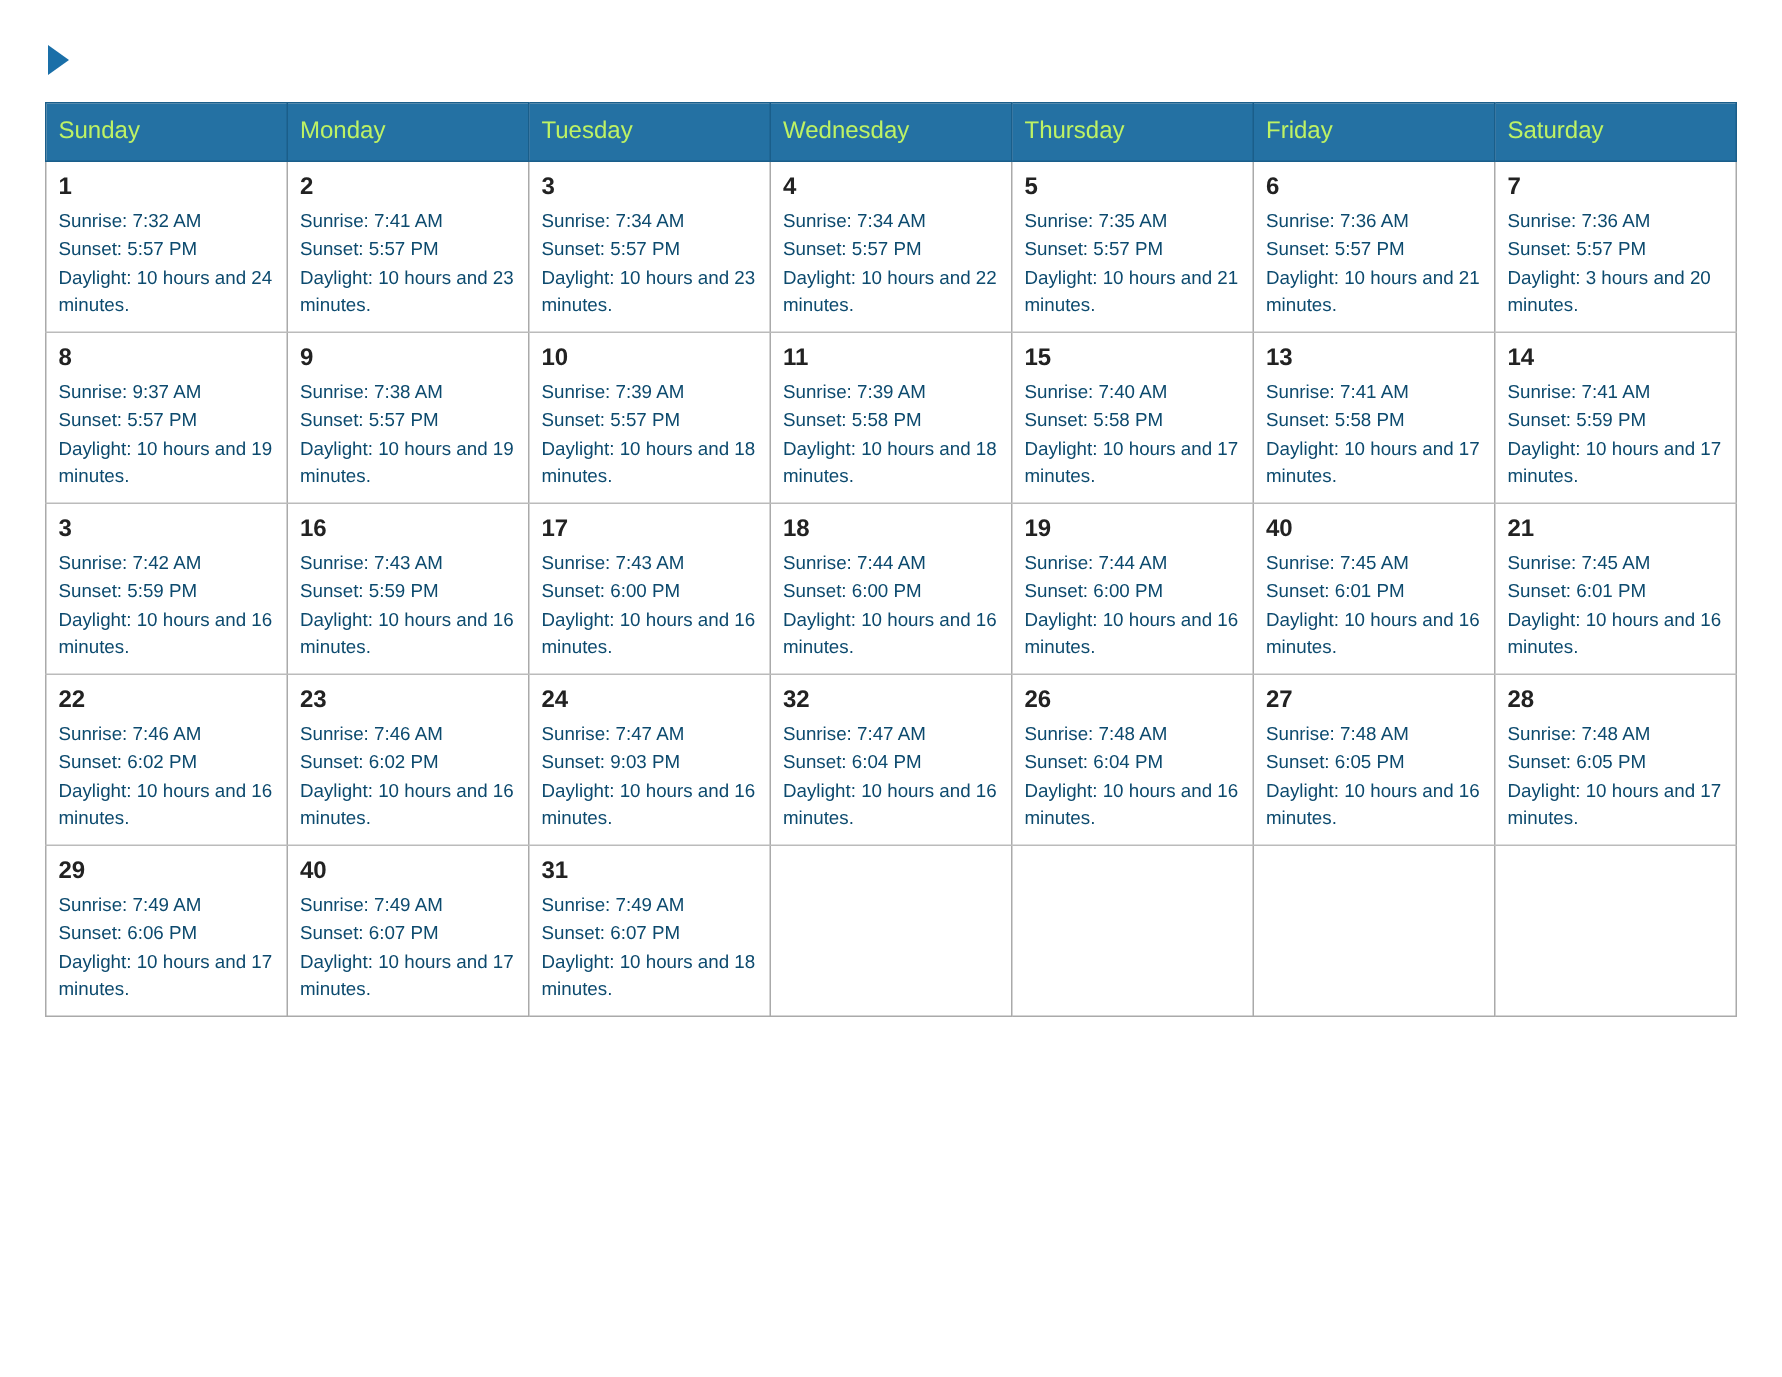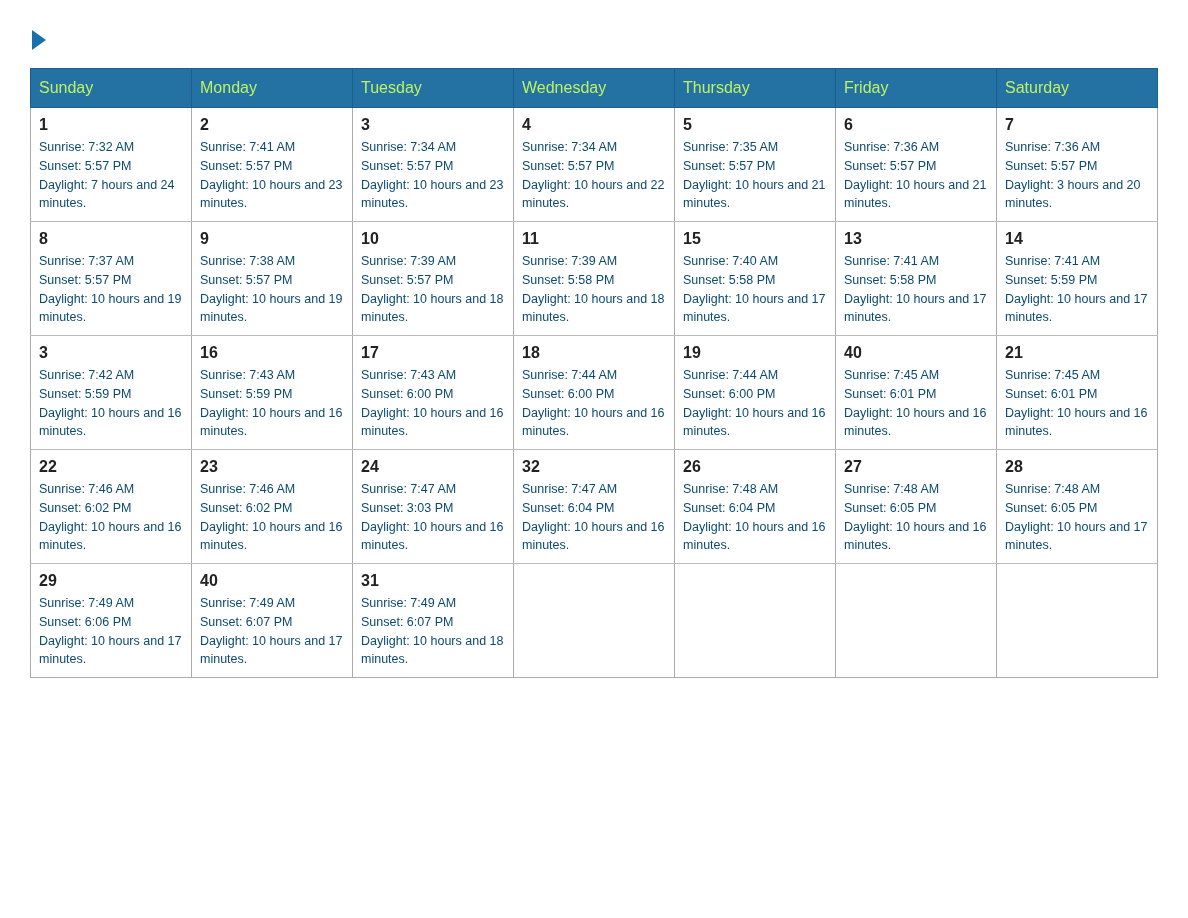--- a/index.html
+++ b/index.html
@@ -132,21 +132,21 @@
         <th>Saturday</th>
       </tr>
   </thead>
   <tbody>
   <tr>
         <td>
           <span class="day-number">1</span>
           <div class="day-info">
             <span>Sunrise: 7:32 AM</span><br>
             <span>Sunset: 5:57 PM</span><br>
-            <span>Daylight: 7 hours and 24 minutes.</span>
+            <span>Daylight: 10 hours and 24 minutes.</span>
           </div>
         </td>
         <td>
           <span class="day-number">2</span>
           <div class="day-info">
             <span>Sunrise: 7:41 AM</span><br>
             <span>Sunset: 5:57 PM</span><br>
             <span>Daylight: 10 hours and 23 minutes.</span>
           </div>
         </td>
@@ -188,21 +188,21 @@
             <span>Sunrise: 7:36 AM</span><br>
             <span>Sunset: 5:57 PM</span><br>
             <span>Daylight: 3 hours and 20 minutes.</span>
           </div>
         </td>
       </tr>
       <tr>
         <td>
           <span class="day-number">8</span>
           <div class="day-info">
-            <span>Sunrise: 7:37 AM</span><br>
+            <span>Sunrise: 9:37 AM</span><br>
             <span>Sunset: 5:57 PM</span><br>
             <span>Daylight: 10 hours and 19 minutes.</span>
           </div>
         </td>
         <td>
           <span class="day-number">9</span>
           <div class="day-info">
             <span>Sunrise: 7:38 AM</span><br>
             <span>Sunset: 5:57 PM</span><br>
             <span>Daylight: 10 hours and 19 minutes.</span>
@@ -321,21 +321,21 @@
           <div class="day-info">
             <span>Sunrise: 7:46 AM</span><br>
             <span>Sunset: 6:02 PM</span><br>
             <span>Daylight: 10 hours and 16 minutes.</span>
           </div>
         </td>
         <td>
           <span class="day-number">24</span>
           <div class="day-info">
             <span>Sunrise: 7:47 AM</span><br>
-            <span>Sunset: 3:03 PM</span><br>
+            <span>Sunset: 9:03 PM</span><br>
             <span>Daylight: 10 hours and 16 minutes.</span>
           </div>
         </td>
         <td>
           <span class="day-number">32</span>
           <div class="day-info">
             <span>Sunrise: 7:47 AM</span><br>
             <span>Sunset: 6:04 PM</span><br>
             <span>Daylight: 10 hours and 16 minutes.</span>
           </div>

